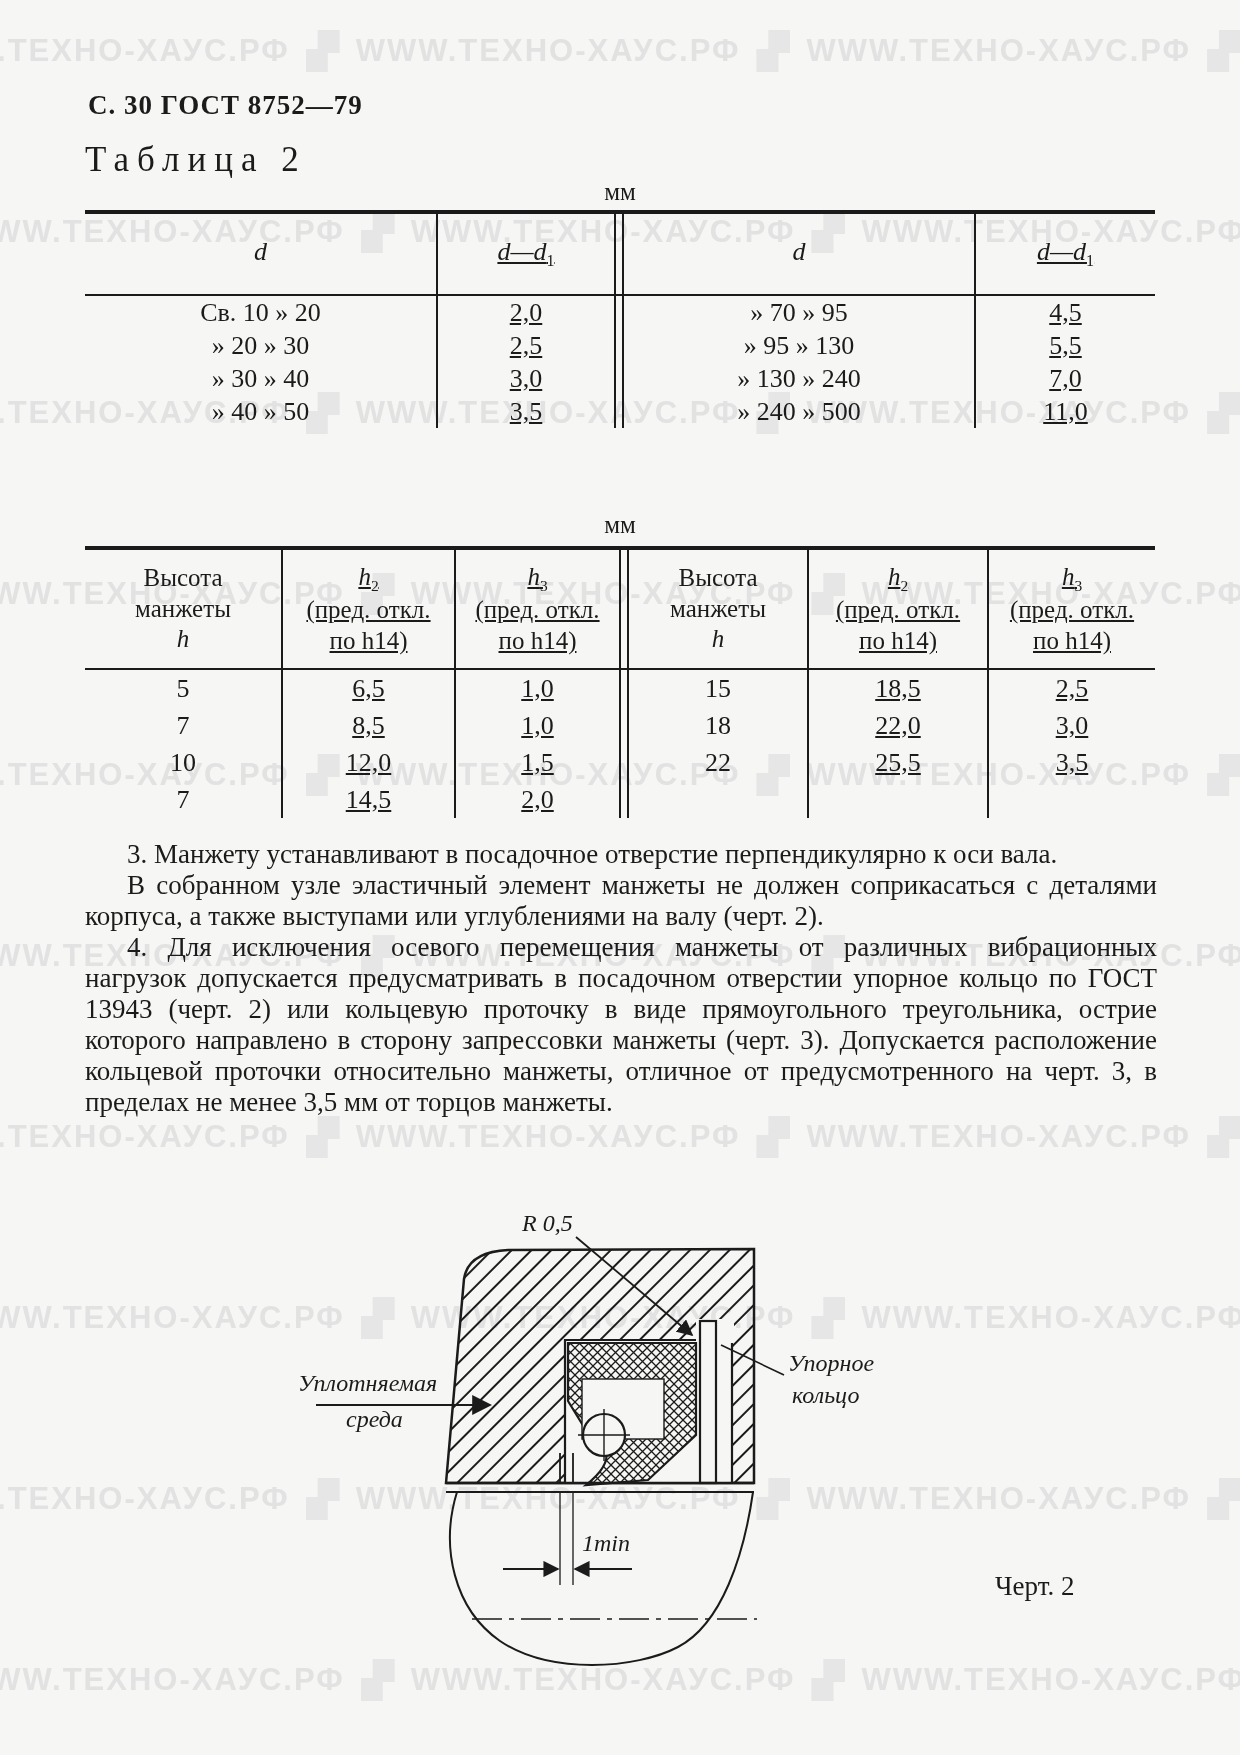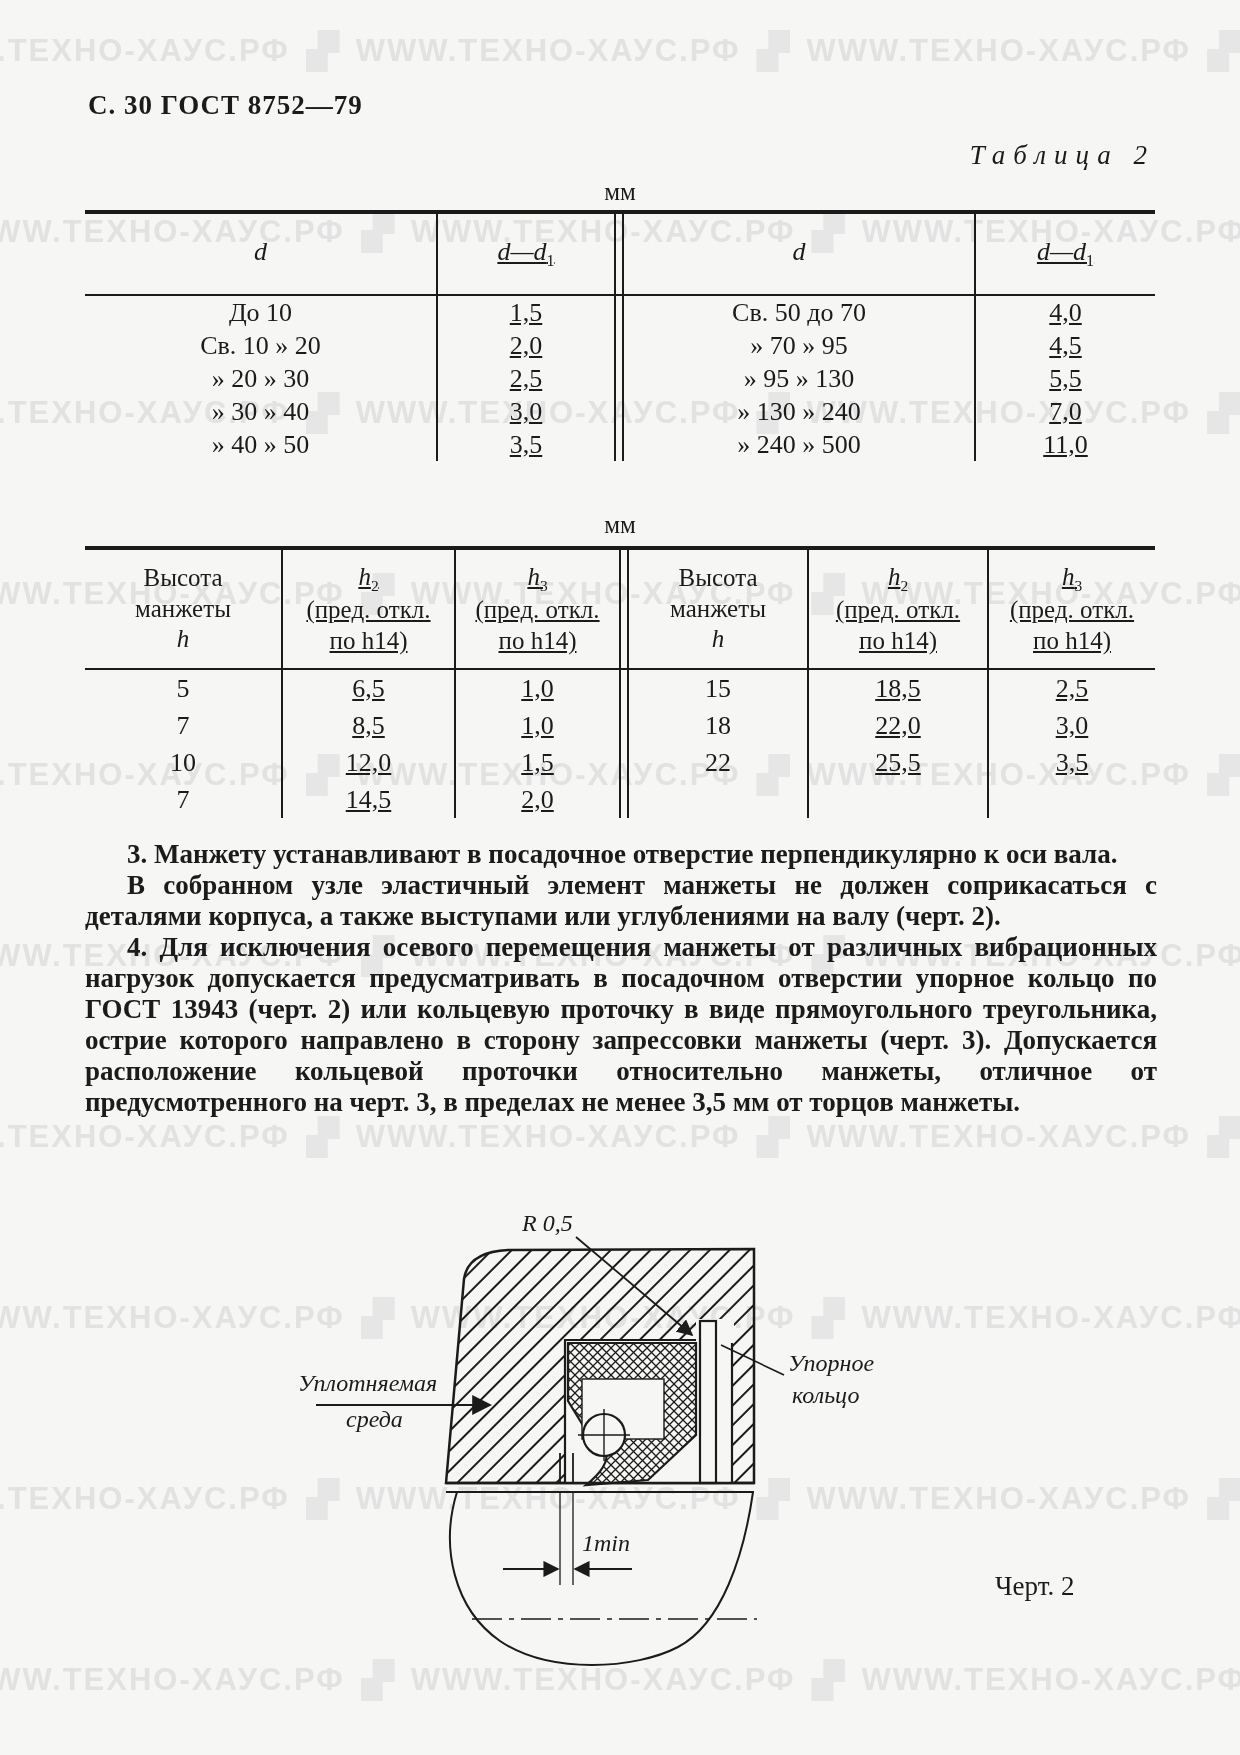--- a/index.html
+++ b/index.html
@@ -16,40 +16,40 @@
     font-weight:bold; font-size:31px; letter-spacing:2px; color:#e2e2e2;
     user-select:none;
   }
   .wm-shield{
     display:inline-block; width:34px; height:42px; background:#e6e6e6;
     clip-path:polygon(35% 0,100% 0,100% 55%,65% 55%,65% 100%,0 100%,0 45%,35% 45%);
   }
   
   .content{position:absolute; inset:0; z-index:1;}
   .page-header{position:absolute; left:88px; top:90px; font-size:27px; font-weight:bold; letter-spacing:1px;text-align:right;}
-  .t-title{position:absolute; left:85px; width:1070px; text-align:right; font-size:27px; letter-spacing:8px;font-style:italic;}
+  .t-title{position:absolute; left:85px; width:1070px; text-align:left; font-size:35px; letter-spacing:8px;}
   .t-unit{position:absolute; left:85px; width:1070px; text-align:center; font-size:25px;}
   table.tbl{
     position:absolute; left:85px; border-collapse:collapse; table-layout:fixed;
     width:1070px; font-size:26px; border-top:4px solid #1b1b1b;
   }
   table.tbl td{padding:0; text-align:center; vertical-align:middle;}
   table.tbl thead td{border-bottom:2px solid #1b1b1b;}
   td.bl{border-left:2px solid #1b1b1b;text-decoration:underline;}
   td.dbl{border-left:2px solid #1b1b1b; border-right:2px solid #1b1b1b;}
   #table2 thead td{height:80px;}
   #table2 tbody td{height:33px;}
   #table3 thead td{height:118px; font-size:25px; line-height:1.22;}
   #table3 tbody td{height:37px;}
   sub{font-size:0.62em;}
   .paras{
     position:absolute; left:85px; top:839px; width:1072px;
     font-size:27px; line-height:31px; text-align:justify;
   }
-  .paras p{margin:0; text-indent:42px;font-weight:bold;}
+  .paras p{margin:0; text-indent:42px;}
   .figure{position:absolute; left:260px; top:1195px; width:850px; height:510px;}
   .fig-label{font-family:"Liberation Serif", serif; font-style:italic; font-size:24px; fill:#1b1b1b;}
   .fig-caption{font-family:"Liberation Serif", serif; font-size:27px; fill:#1b1b1b;}
 </style>
 </head>
 <body>
 
 <div class="page">
 
   <div class="wm-layer">
@@ -148,27 +148,20 @@
       <thead>
         <tr>
           <td><i>d</i><sub></sub></td>
           <td class="bl"><i>d—d</i><sub>1</sub></td>
           <td class="dbl"></td>
           <td><i>d</i><sub></sub></td>
           <td class="bl"><i>d—d</i><sub>1</sub></td>
         </tr>
       </thead>
       <tbody>
-        <tr>
-          <td>До 10</td>
-          <td class="bl">1,5</td>
-          <td class="dbl"></td>
-          <td>Св. 50 до 70</td>
-          <td class="bl">4,0</td>
-        </tr>
         <tr>
           <td>Св. 10 » 20</td>
           <td class="bl">2,0</td>
           <td class="dbl"></td>
           <td>» 70 » 95</td>
           <td class="bl">4,5</td>
         </tr>
         <tr>
           <td>» 20 » 30</td>
           <td class="bl">2,5</td>

